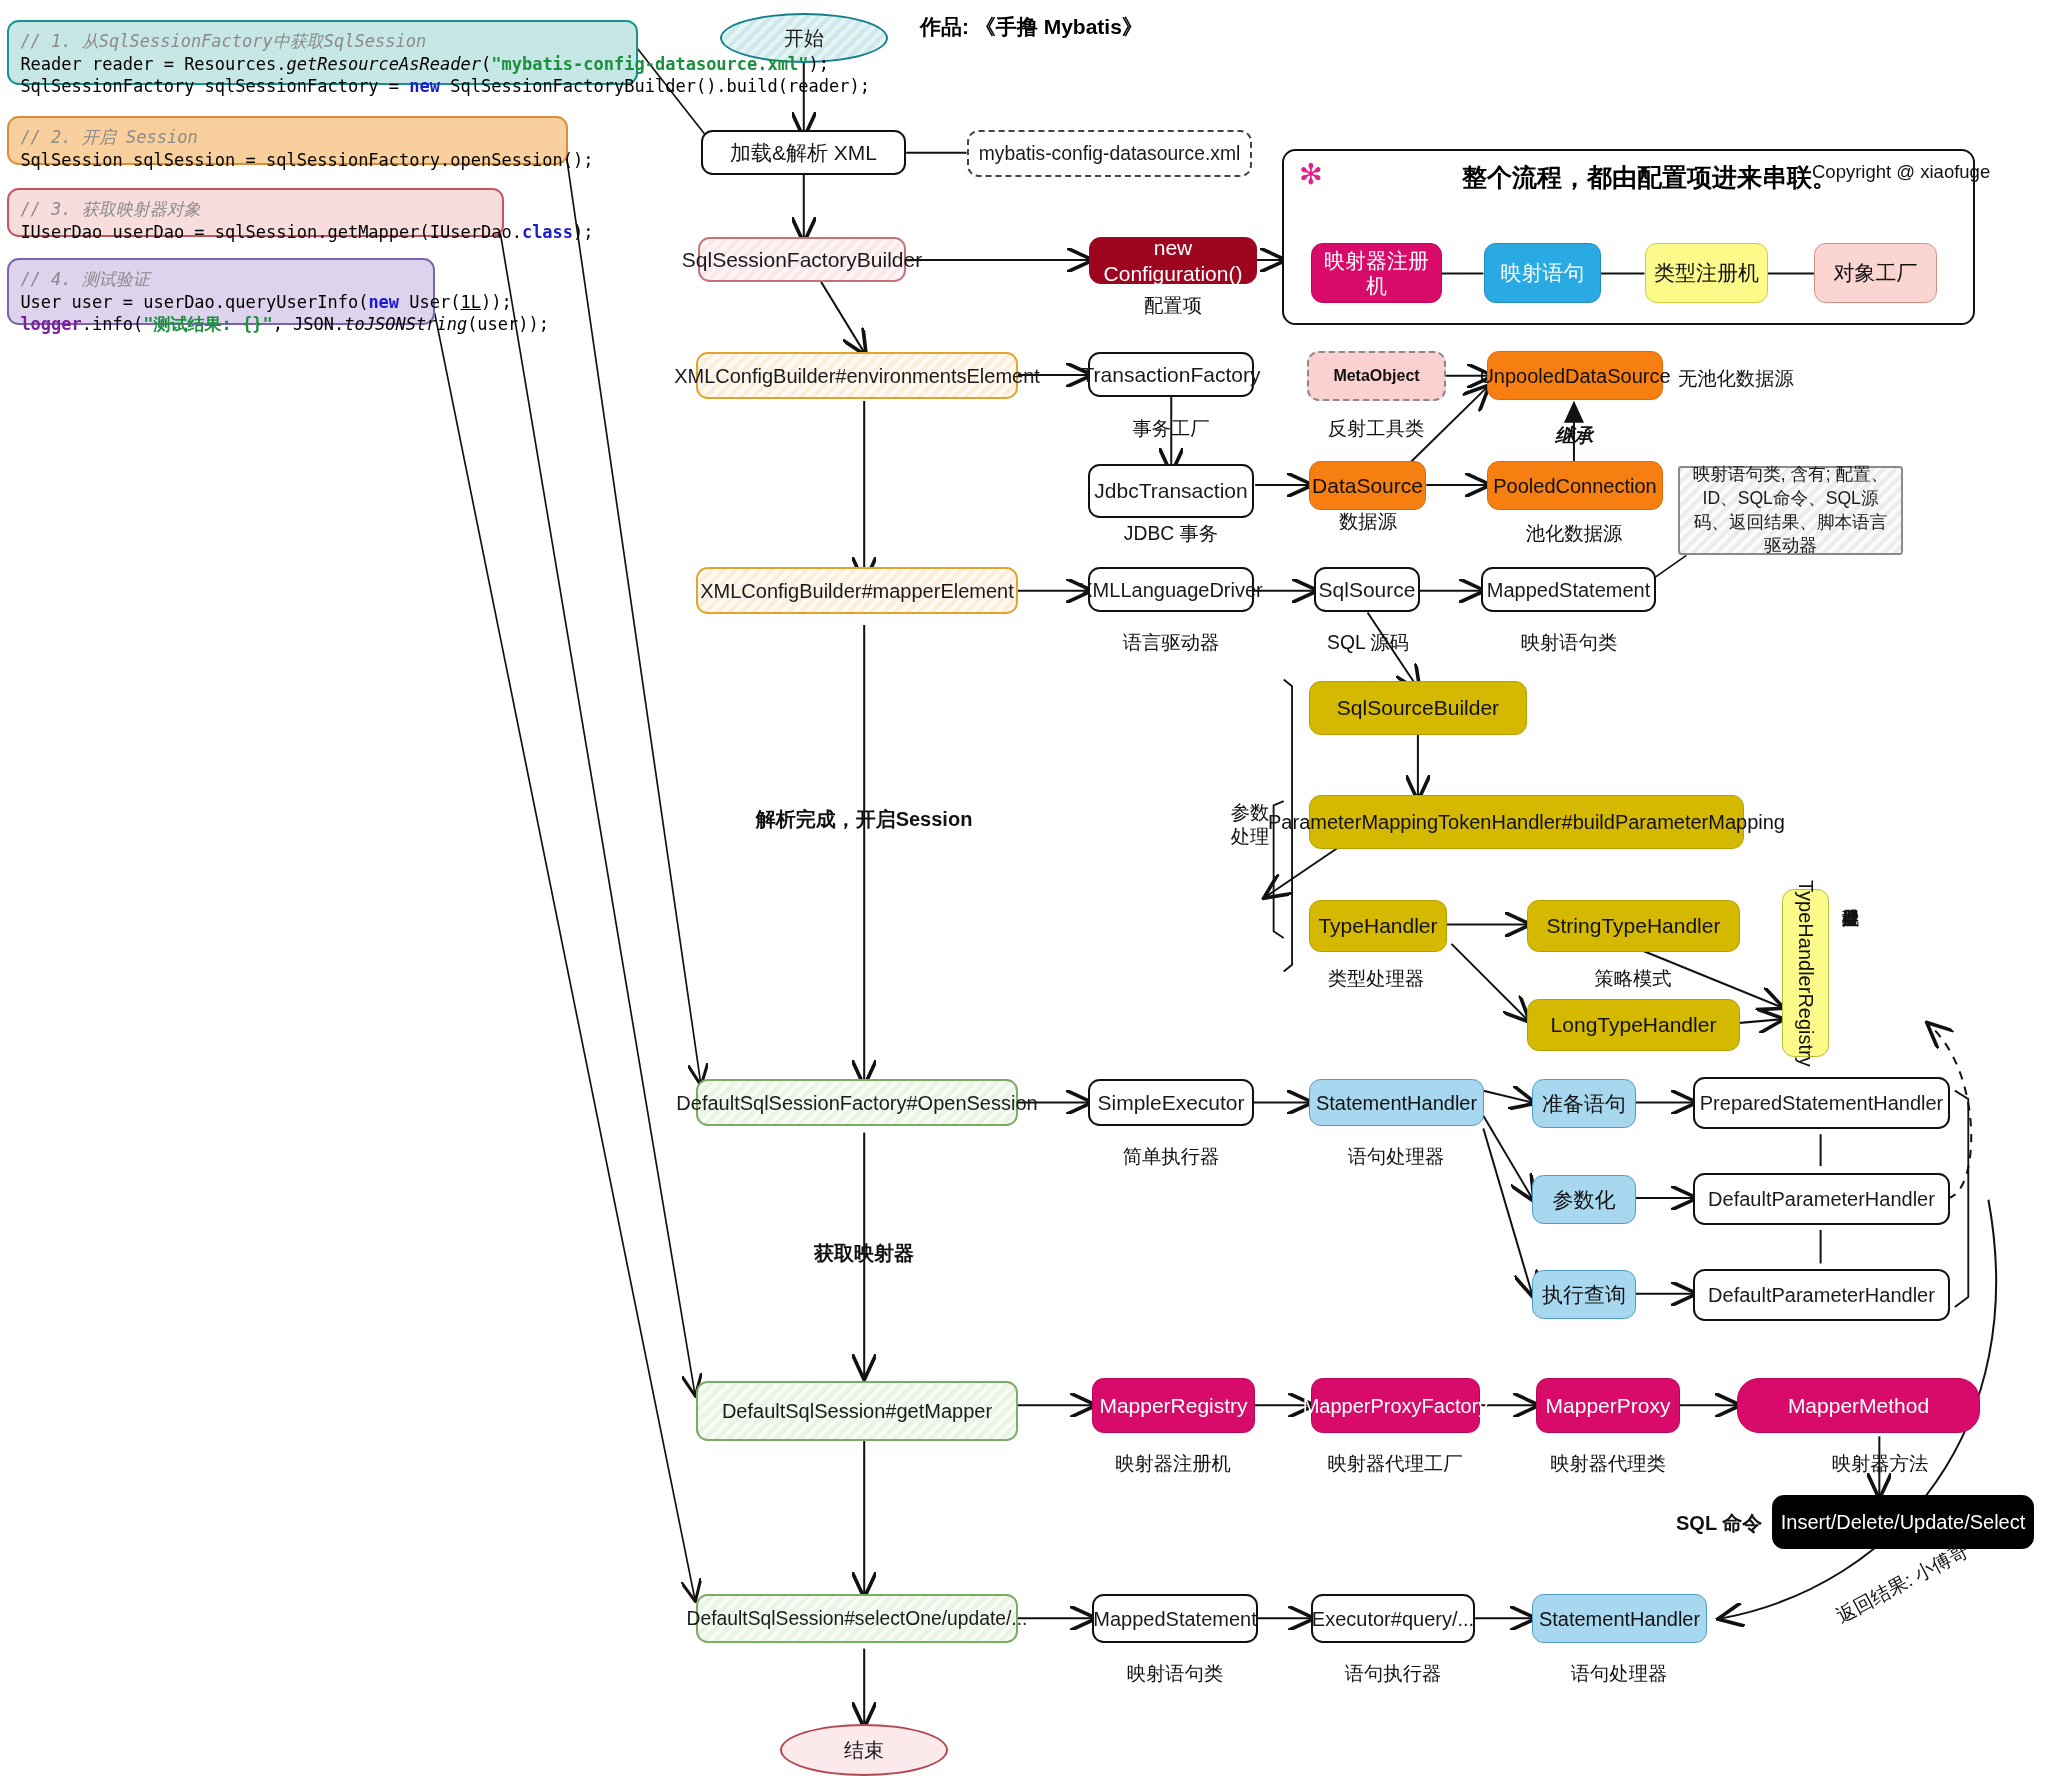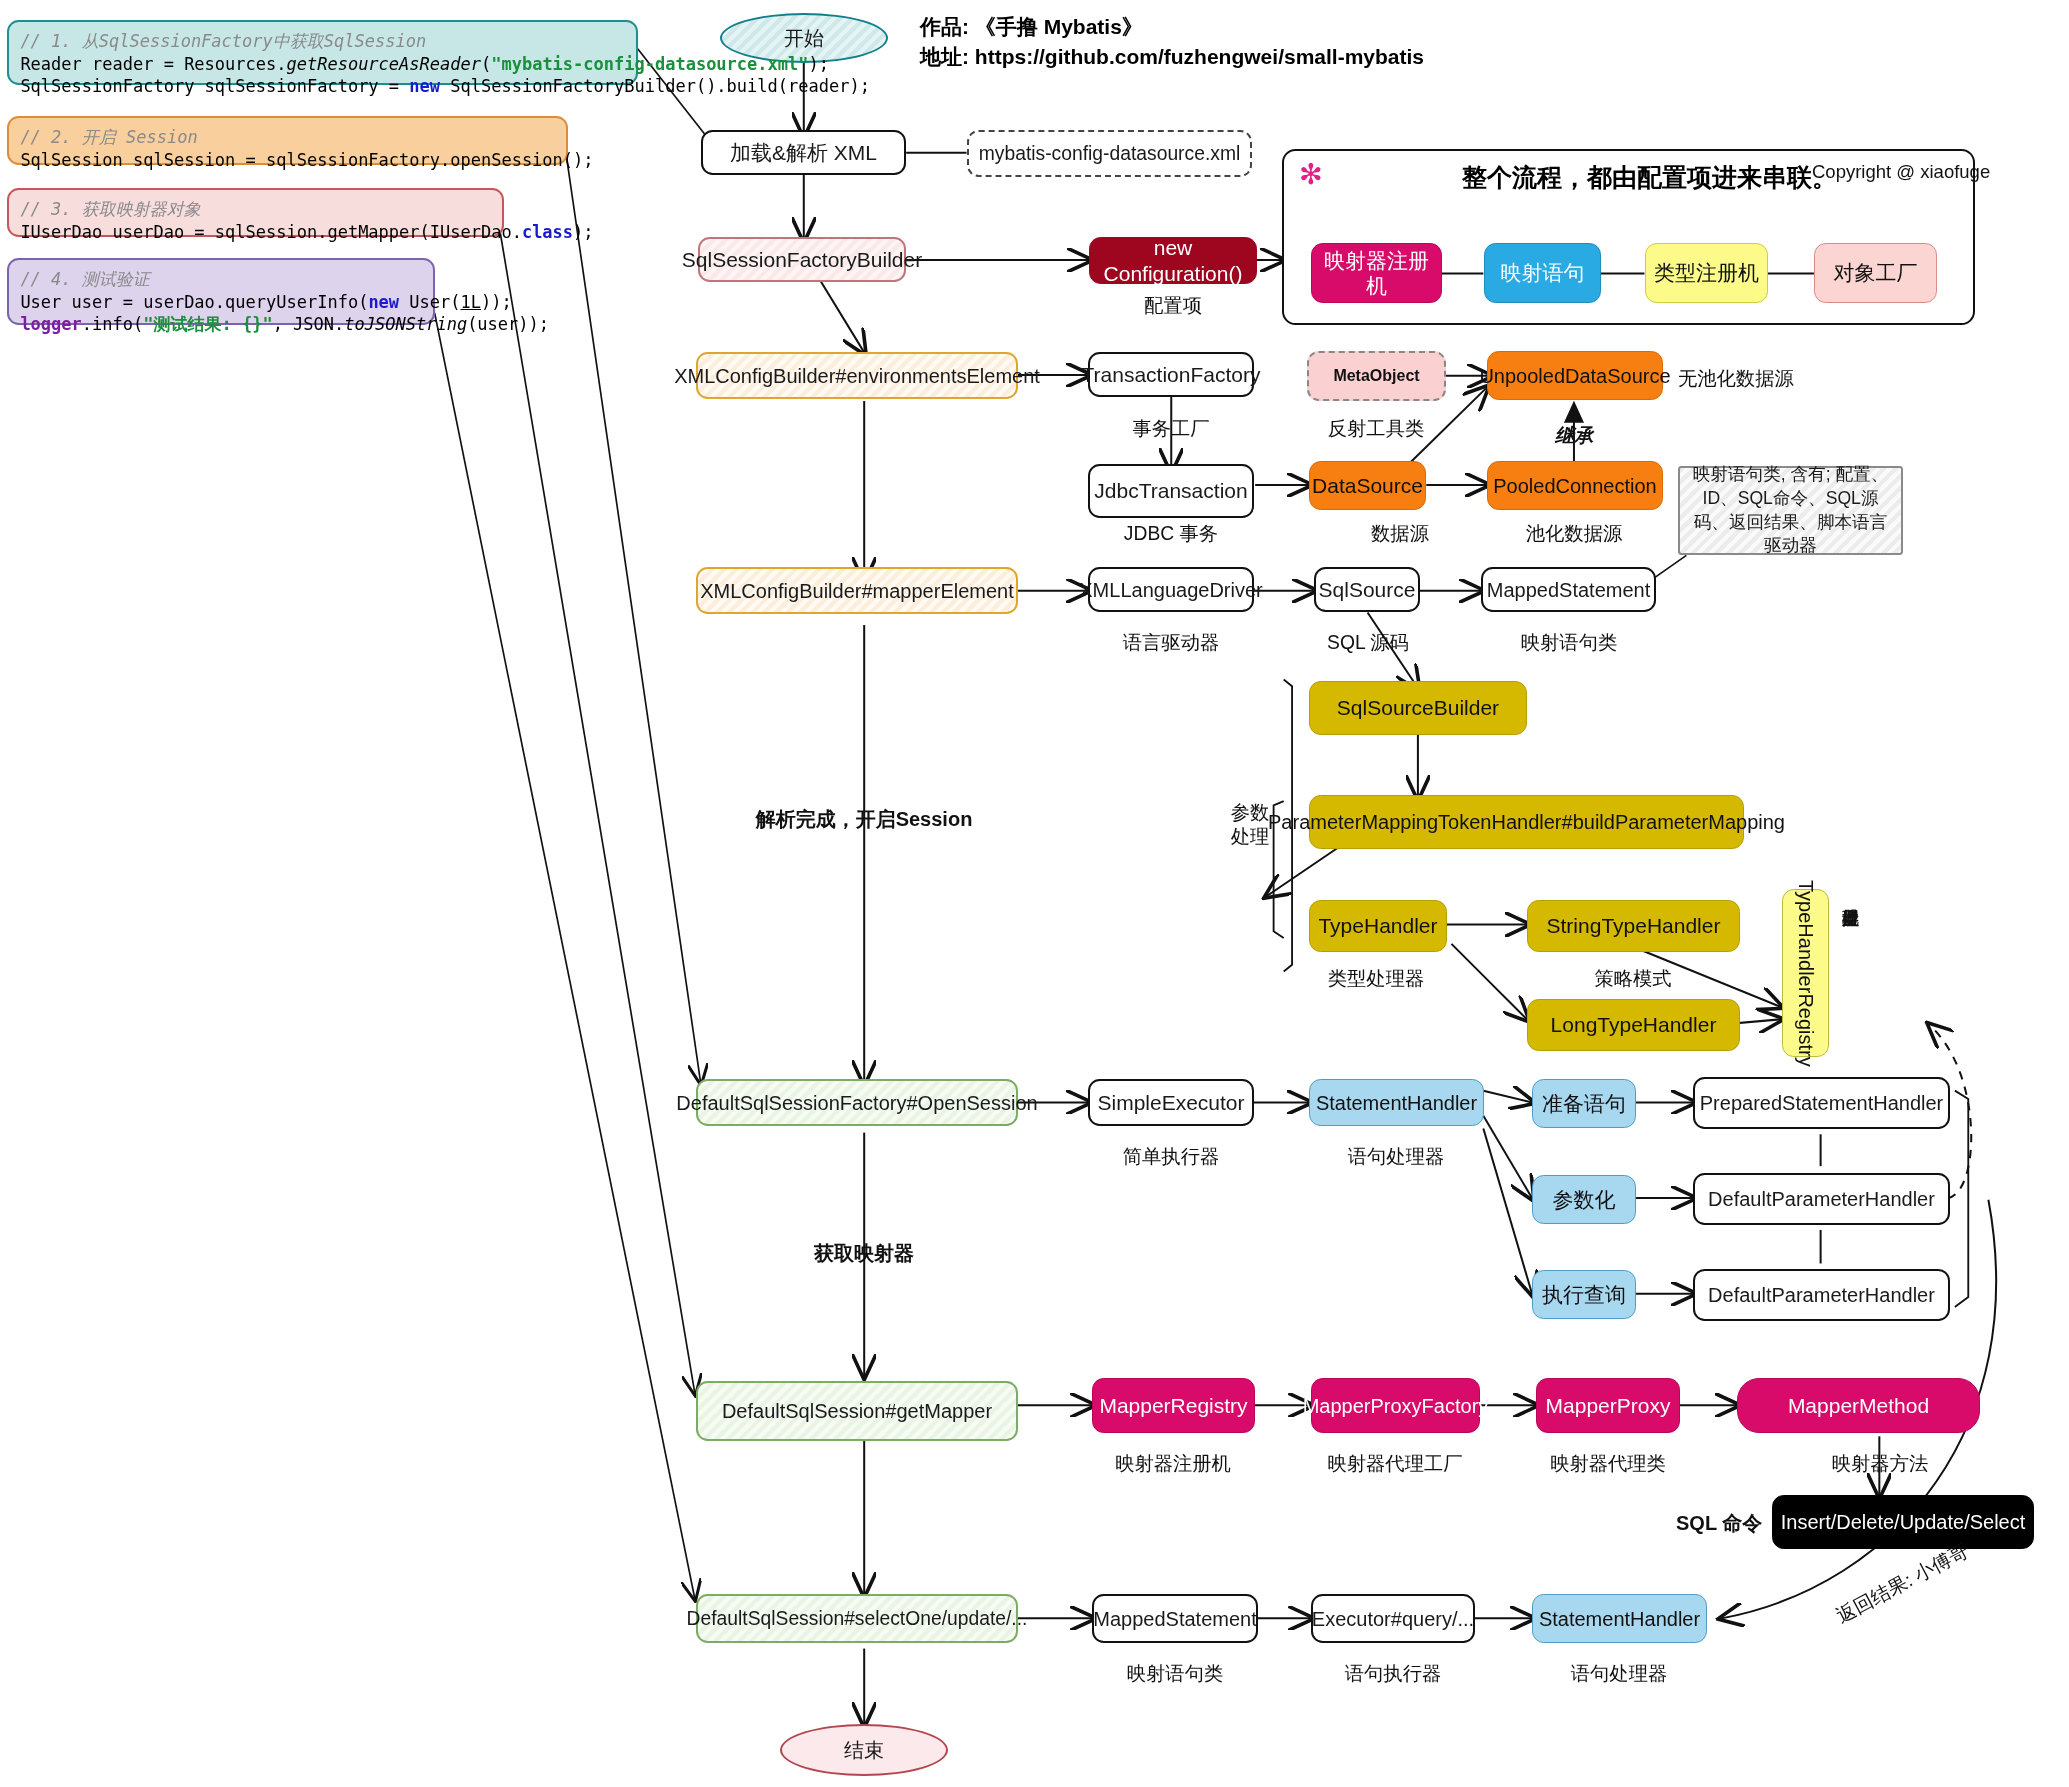--- a/index.html
+++ b/index.html
@@ -233,21 +233,20 @@
 </div>
 
 <div class="codebox n-codepurple" style="left:6.7px; top:258px; width:428px; height:67px;">
   <div class="cmt">// 4. 测试验证</div>
   <div><span>User user = userDao.queryUserInfo(</span><span class="kw">new</span><span> User(</span><span class="num">1L</span><span>));</span></div>
   <div><span class="logger">logger</span><span>.info(</span><span class="str">"测试结果: {}"</span><span>, JSON.</span><span class="fn">toJSONString</span><span>(user));</span></div>
 </div>
 
 <div class="hdr" style="left:920px; top:11.7px;">
   <div>作品: 《手撸 Mybatis》</div>
-  <div>地址: https://github.com/fuzhengwei/small-mybatis</div>
 </div>
 
 <div class="panel" style="left:1282px; top:149px; width:693px; height:176px;"></div>
 <div class="asterisk" style="left:1299px; top:158px;">✻</div>
 <div class="panel-title" style="left:1462px; top:161px;">整个流程，都由配置项进来串联。</div>
 <div class="panel-copy" style="left:1812px; top:161px;">Copyright @ xiaofuge</div>
 <div class="node n-magenta" style="left:1311px; top:243px; width:131px; height:60px;">映射器注册机</div>
 <div class="node n-blue" style="left:1484px; top:243px; width:117px; height:60px;">映射语句</div>
 <div class="node n-yellowpale" style="left:1645px; top:243px; width:123px; height:60px;">类型注册机</div>
 <div class="node n-pinkpale" style="left:1814px; top:243px; width:123px; height:60px;">对象工厂</div>
@@ -271,21 +270,21 @@
 <div class="node n-white" style="left:1088px; top:352px; width:166px; height:45px;">TransactionFactory</div>
 <div class="label center" style="left:1171px; top:415px;">事务工厂</div>
 <div class="node n-white" style="left:1088px; top:464px; width:166px; height:54px;">JdbcTransaction</div>
 <div class="label center" style="left:1171px; top:520px;">JDBC 事务</div>
 
 <div class="node n-pinkdash" style="left:1307px; top:351px; width:139px; height:50px; font-size:16px;">MetaObject</div>
 <div class="label center" style="left:1376px; top:415px;">反射工具类</div>
 <div class="node n-orange" style="left:1487px; top:351px; width:176px; height:49px; font-size:20px;">UnpooledDataSource</div>
 <div class="label" style="left:1678px; top:365px;">无池化数据源</div>
 <div class="node n-orange" style="left:1309px; top:461px; width:117px; height:49px;">DataSource</div>
-<div class="label center" style="left:1368px; top:520px;margin-left:32px;">数据源</div>
+<div class="label center" style="left:1368px; top:508px;">数据源</div>
 <div class="node n-orange" style="left:1487px; top:461px; width:176px; height:49px; font-size:20px;">PooledConnection</div>
 <div class="label center" style="left:1574px; top:520px;">池化数据源</div>
 <div class="label bold center" style="left:1574px; top:422px; font-style:italic;">继承</div>
 
 <div class="node n-orangehatch" style="left:696px; top:567px; width:322px; height:47px; font-size:20px;">XMLConfigBuilder#mapperElement</div>
 <div class="node n-white" style="left:1088px; top:567px; width:166px; height:45px; font-size:20px;">XMLLanguageDriver</div>
 <div class="label center" style="left:1171px; top:629px;">语言驱动器</div>
 <div class="node n-white" style="left:1314px; top:567px; width:106px; height:45px;">SqlSource</div>
 <div class="label center" style="left:1368px; top:629px;">SQL 源码</div>
 <div class="node n-white" style="left:1481px; top:567px; width:175px; height:45px; font-size:20px;">MappedStatement</div>

